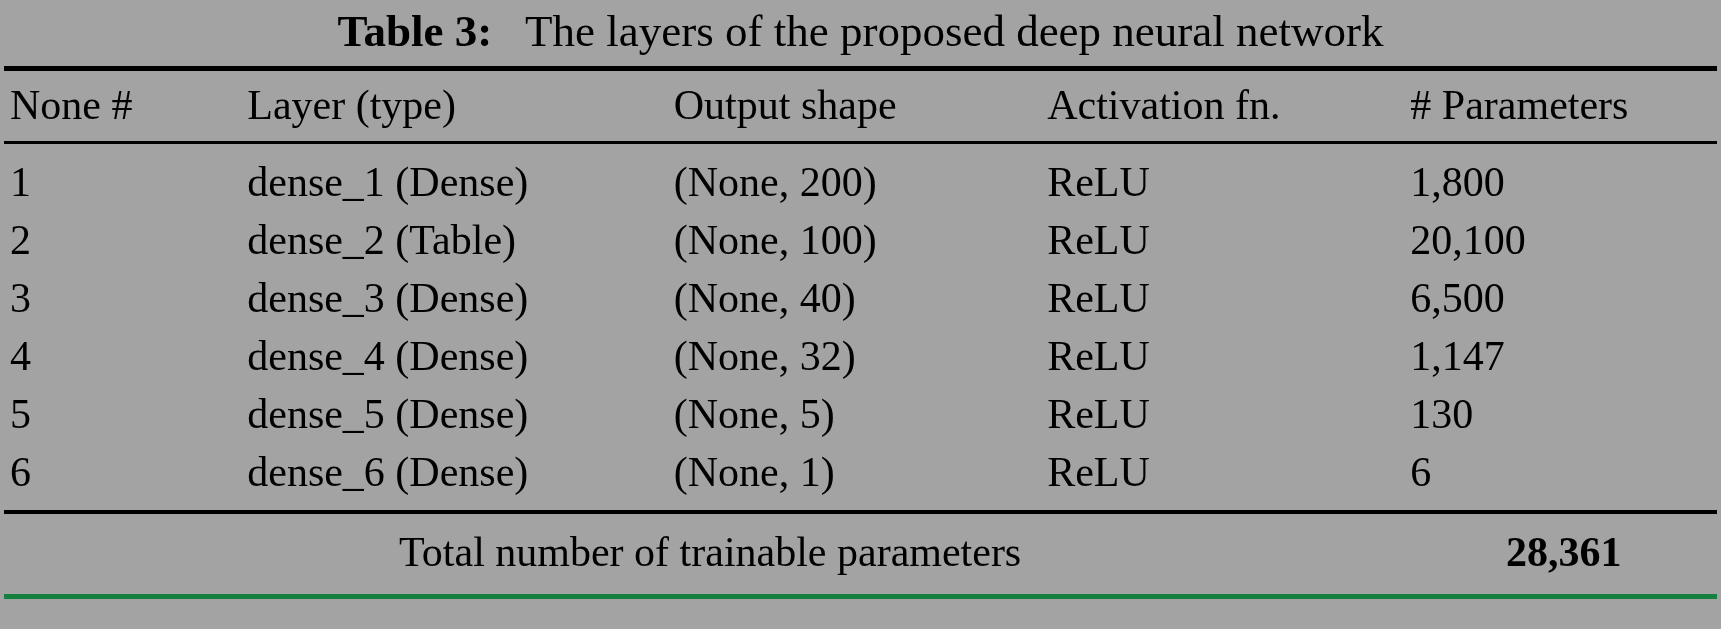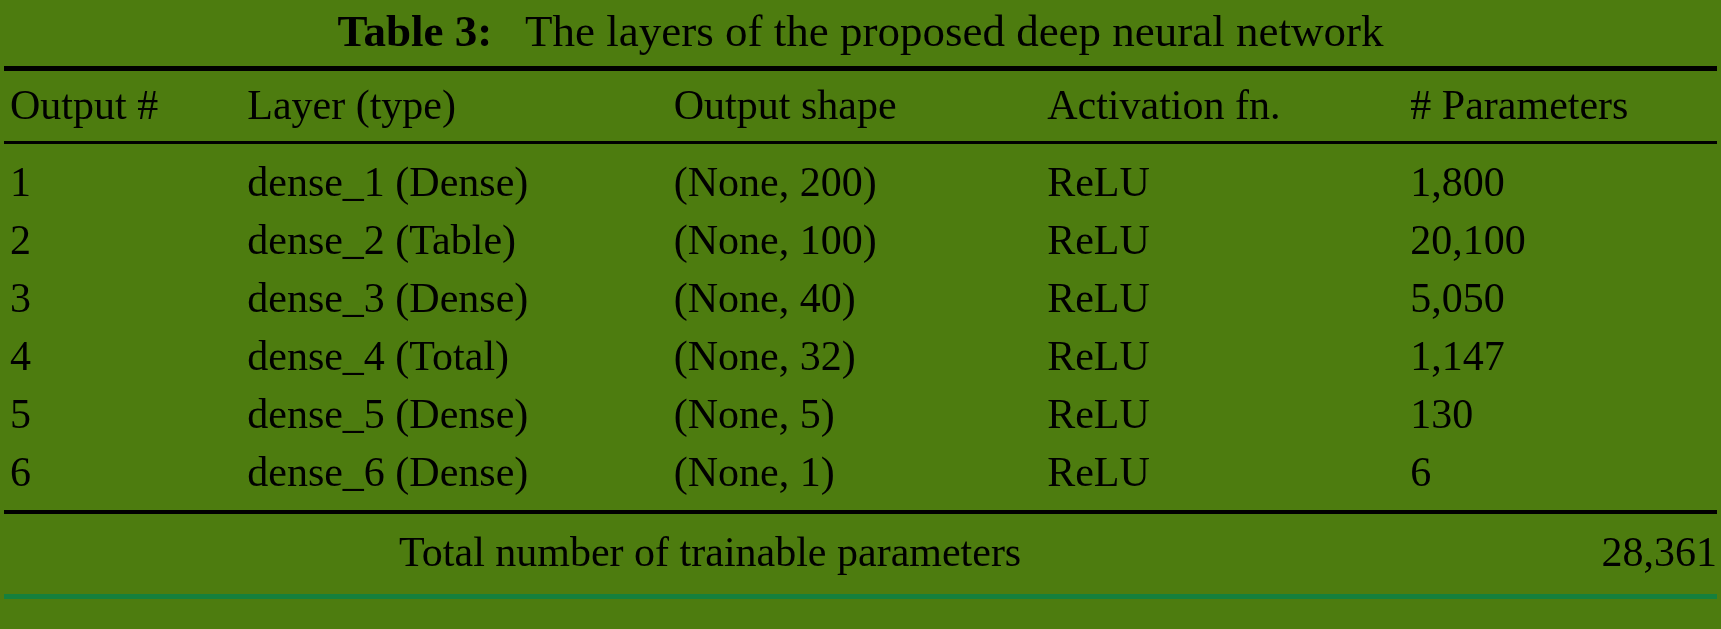--- a/index.html
+++ b/index.html
@@ -4,21 +4,21 @@
 <style>
   html, body {
     margin: 0;
     padding: 0;
     background: #ffffff;
   }
   .page {
     position: relative;
     width: 1721px;
     height: 629px;
-    background: #4d7c0f;
+    background: #a3a3a3;
     color: #000000;
     font-family: "Liberation Serif", "DejaVu Serif", serif;
     overflow: hidden;
     box-sizing: border-box;
   }
   .caption {
     text-align: center;
     font-size: 45px;
     line-height: 62px;
     height: 66px;
@@ -65,21 +65,21 @@
   tbody tr:last-child td { padding-bottom: 16px; }
   tbody tr:last-child { border-bottom: 4px solid #000000; }
 
   tfoot tr { border-bottom: 5px solid #15803d; }
   tfoot td {
     padding: 16px 0 20px 0;
     line-height: 44px;
     white-space: nowrap;
   }
   tfoot td.total-label { text-align: center; }
-  tfoot td.total-value { text-align: right; }
+  tfoot td.total-value { text-align: center; font-weight: bold; }
 
   th:first-child, td:first-child { padding-left: 6px; }
 </style>
 </head>
 <body>
 
 <div class="page">
 
   <div class="caption">
     <span class="caption-label">Table 3:</span>
@@ -89,21 +89,21 @@
   <table class="nn-table">
     <colgroup>
       <col class="c1">
         <col class="c2">
         <col class="c3">
         <col class="c4">
         <col class="c5">
     </colgroup>
     <thead>
       <tr>
-        <th>Output #</th>
+        <th>None #</th>
         <th>Layer (type)</th>
         <th>Output shape</th>
         <th>Activation fn.</th>
         <th># Parameters</th>
       </tr>
     </thead>
     <tbody id="table-body">
         <tr>
           <td>1</td>
           <td>dense_1 (Dense)</td>
@@ -116,25 +116,25 @@
           <td>dense_2 (Table)</td>
           <td>(None, 100)</td>
           <td>ReLU</td>
           <td>20,100</td>
         </tr>
         <tr>
           <td>3</td>
           <td>dense_3 (Dense)</td>
           <td>(None, 40)</td>
           <td>ReLU</td>
-          <td>5,050</td>
+          <td>6,500</td>
         </tr>
         <tr>
           <td>4</td>
-          <td>dense_4 (Total)</td>
+          <td>dense_4 (Dense)</td>
           <td>(None, 32)</td>
           <td>ReLU</td>
           <td>1,147</td>
         </tr>
         <tr>
           <td>5</td>
           <td>dense_5 (Dense)</td>
           <td>(None, 5)</td>
           <td>ReLU</td>
           <td>130</td>

